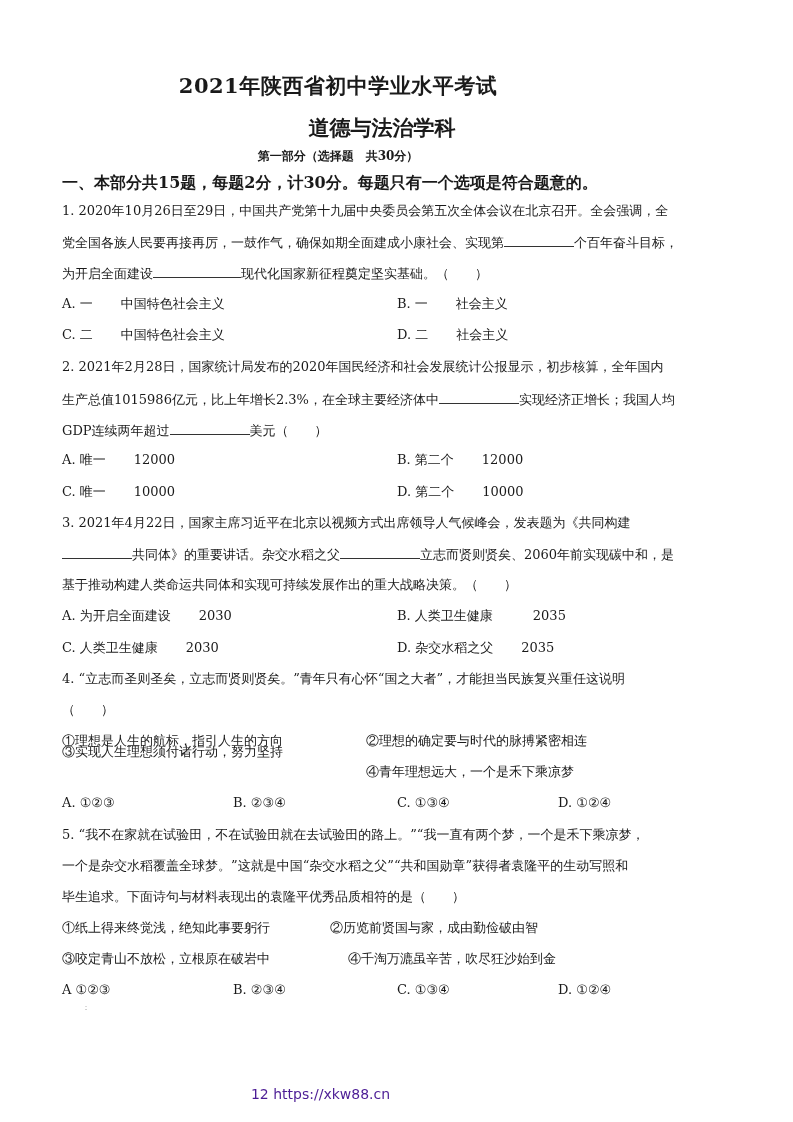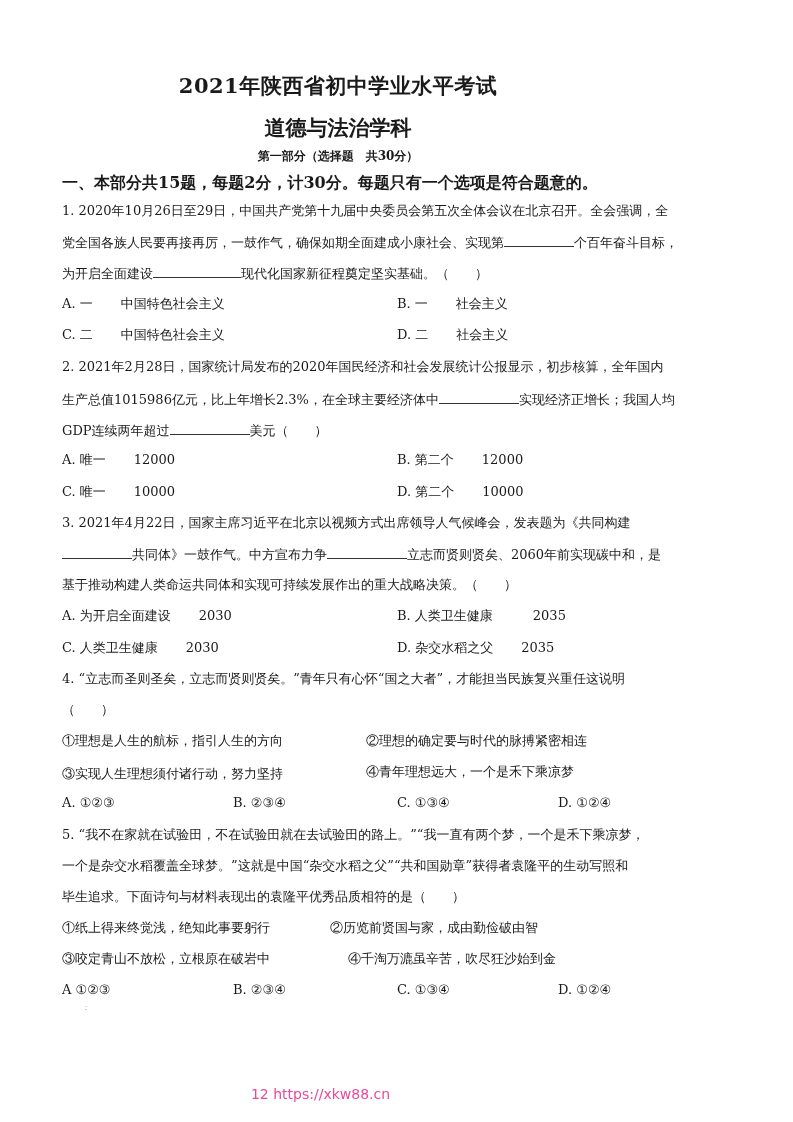--- a/index.html
+++ b/index.html
@@ -1,30 +1,30 @@
 <!DOCTYPE html>
 <html><head>
 <meta charset="utf-8">
 <style>
   html, body { margin: 0; padding: 0; background: #ffffff; }
   body { width: 793px; height: 1122px; position: relative; overflow: hidden;
          font-family: "DejaVu Serif", "Liberation Serif", serif; color: #1a1a1a; }
   .title { position: absolute; left: 0; width: 676px; text-align: center; font-weight: bold; }
   .t1 { top: 72px; font-size: 21px; letter-spacing: 0.5px; }
-  .t2 { top: 114px; font-size: 21px; }
+  .t2 { top: 114px; font-size: 21px; padding-left: 44px; }
   .t3 { top: 148px; font-size: 12px; }
   .sec { position: absolute; left: 62px; top: 173px; font-size: 16px; font-weight: bold; }
   .line { position: absolute; left: 62px; font-size: 13px; white-space: nowrap; line-height: 16px; }
   .opt { position: absolute; font-size: 13px; white-space: nowrap; line-height: 16px; }
   .blank { display: inline-block; border-bottom: 1px solid #333; height: 12px; vertical-align: baseline; }
   .w70 { width: 70px; } .w88 { width: 88px; } .w80 { width: 80px; }
   .gap { display: inline-block; width: 28px; }
   .gap2 { display: inline-block; width: 40px; }
   .footer { position: absolute; left: 0; width: 641px; top: 1086px; text-align: center;
-            font-family: "DejaVu Sans", "Liberation Sans", sans-serif; font-size: 14px; color: #ec4899; }
+            font-family: "DejaVu Sans", "Liberation Sans", sans-serif; font-size: 14px; color: #4c1d95; }
   .mark { position: absolute; left: 82px; top: 1002px; font-size: 8px; color: #999; }
 </style>
 </head>
 <body>
 
 <div>
 
   <div class="title t1">2021年陕西省初中学业水平考试</div>
   <div class="title t2">道德与法治学科</div>
   <div class="title t3">第一部分（选择题　共30分）</div>
@@ -54,35 +54,35 @@
     </div>
     <div class="opt" style="left:62px;top:452px"><span>A. 唯一</span><span class="gap"></span><span>12000</span></div>
     <div class="opt" style="left:397px;top:452px"><span>B. 第二个</span><span class="gap"></span><span>12000</span></div>
     <div class="opt" style="left:62px;top:484px"><span>C. 唯一</span><span class="gap"></span><span>10000</span></div>
     <div class="opt" style="left:397px;top:484px"><span>D. 第二个</span><span class="gap"></span><span>10000</span></div>
   </div>
 
   <div>
     <div class="line" style="top:515px">3. 2021年4月22日，国家主席习近平在北京以视频方式出席领导人气候峰会，发表题为《共同构建</div>
     <div class="line" style="top:546px">
-      <span class="blank w70"></span><span>共同体》一鼓作气。中方宣布力争</span><span class="blank w80"></span><span>立志而贤则贤矣、2060年前实现碳中和，是</span>
+      <span class="blank w70"></span><span>共同体》的重要讲话。杂交水稻之父</span><span class="blank w80"></span><span>立志而贤则贤矣、2060年前实现碳中和，是</span>
     </div>
     <div class="line" style="top:577px">基于推动构建人类命运共同体和实现可持续发展作出的重大战略决策。（　　）</div>
     <div class="opt" style="left:62px;top:608px"><span>A. 为开启全面建设</span><span class="gap"></span><span>2030</span></div>
     <div class="opt" style="left:397px;top:608px"><span>B. 人类卫生健康</span><span class="gap2"></span><span>2035</span></div>
     <div class="opt" style="left:62px;top:640px"><span>C. 人类卫生健康</span><span class="gap"></span><span>2030</span></div>
     <div class="opt" style="left:397px;top:640px"><span>D. 杂交水稻之父</span><span class="gap"></span><span>2035</span></div>
   </div>
 
   <div>
     <div class="line" style="top:671px">4. “立志而圣则圣矣，立志而贤则贤矣。”青年只有心怀“国之大者”，才能担当民族复兴重任这说明</div>
     <div class="line" style="top:702px">（　　）</div>
     <div class="opt" style="left:62px;top:733px">①理想是人生的航标，指引人生的方向</div>
     <div class="opt" style="left:366px;top:733px">②理想的确定要与时代的脉搏紧密相连</div>
-    <div class="opt" style="left:62px;top:766px">③实现人生理想须付诸行动，努力坚持</div>
+    <div class="opt" style="left:62px;top:744px">③实现人生理想须付诸行动，努力坚持</div>
     <div class="opt" style="left:366px;top:764px">④青年理想远大，一个是禾下乘凉梦</div>
     <div class="opt" style="left:62px;top:795px"><span>A.</span> <span>①②③</span></div>
     <div class="opt" style="left:233px;top:795px"><span>B.</span> <span>②③④</span></div>
     <div class="opt" style="left:397px;top:795px"><span>C.</span> <span>①③④</span></div>
     <div class="opt" style="left:558px;top:795px"><span>D.</span> <span>①②④</span></div>
   </div>
 
   <div>
     <div class="line" style="top:827px">5. “我不在家就在试验田，不在试验田就在去试验田的路上。”“我一直有两个梦，一个是禾下乘凉梦，</div>
     <div class="line" style="top:858px">一个是杂交水稻覆盖全球梦。”这就是中国“杂交水稻之父”“共和国勋章”获得者袁隆平的生动写照和</div>

